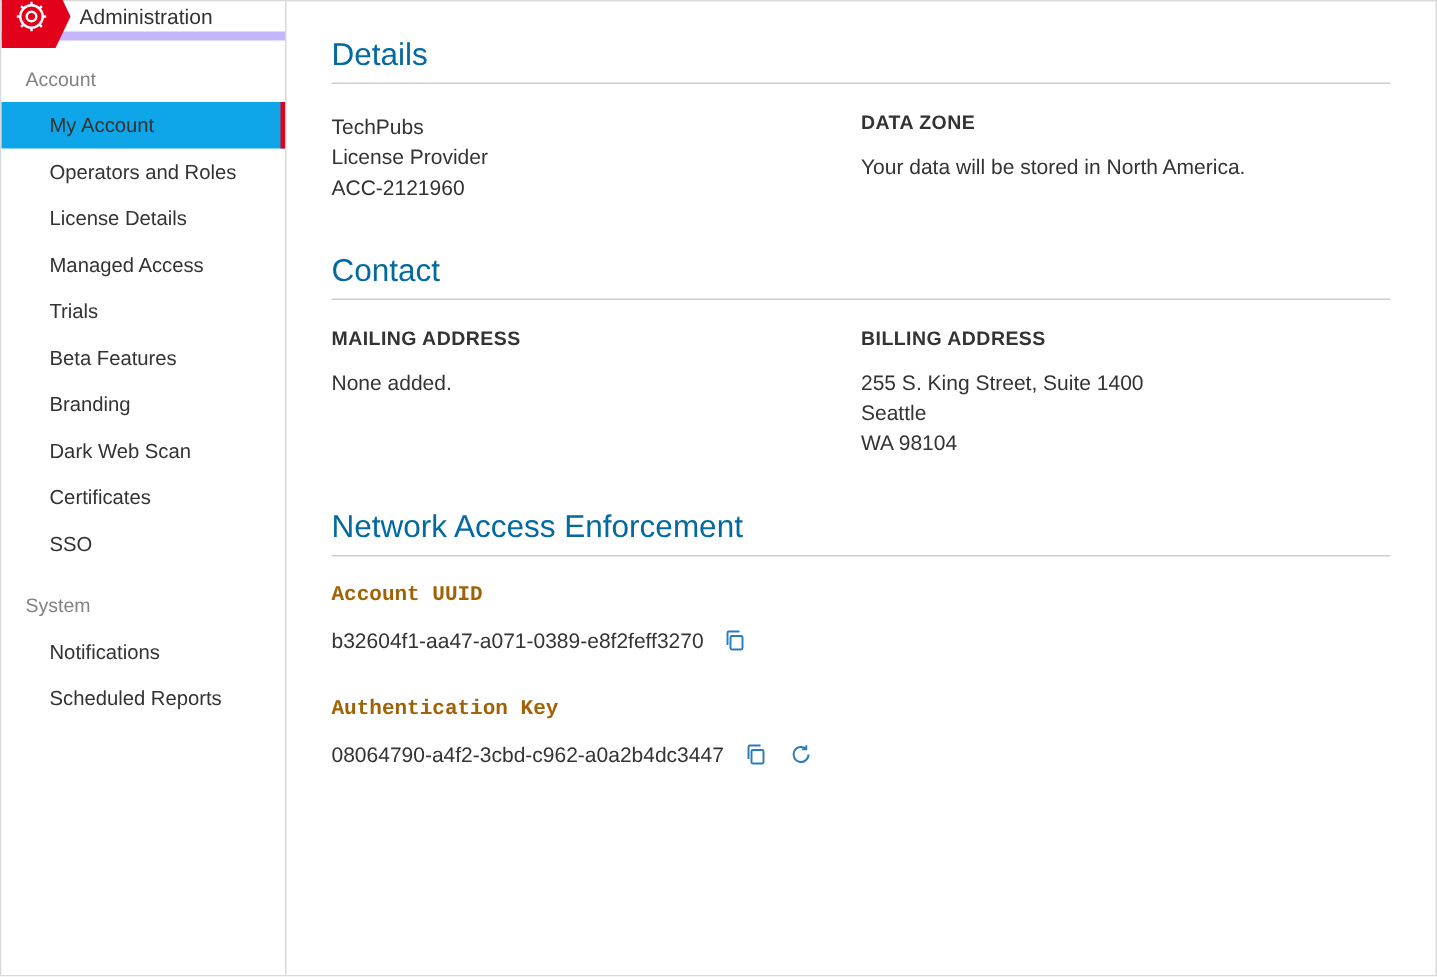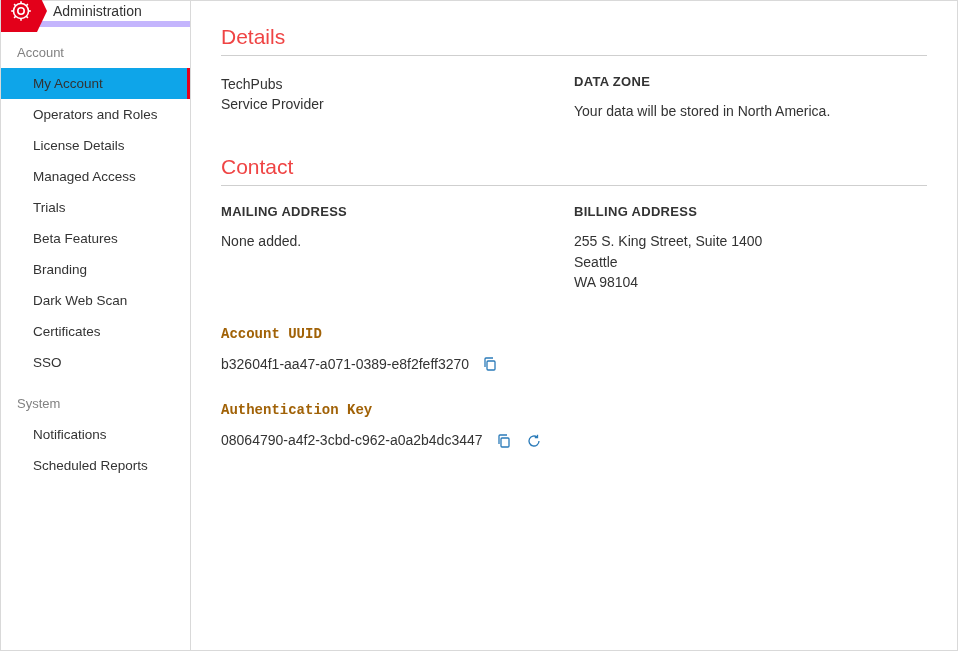--- a/index.html
+++ b/index.html
@@ -68,21 +68,21 @@
     padding: 24px 30px 24px 30px;
     overflow-y: auto;
   }
 
   .section {
     margin-bottom: 34px;
   }
   .section-title {
     font-size: 21px;
     font-weight: 400;
-    color: #ef4444;
+    color: #0369a1;
     padding-bottom: 6px;
     border-bottom: 1px solid #cfcfcf;
     margin-bottom: 18px;
   }
   .two-col {
     display: flex;
   }
   .col {
     width: 50%;
   }
@@ -169,21 +169,22 @@
     <a class="nav-item">Scheduled Reports</a>
   </aside>
 
   <main class="content">
 
     <section class="section">
       <div class="section-title">Details</div>
       <div class="two-col">
         <div class="col">
           <div class="line">TechPubs</div>
-          <div class="line">Service Provider</div>
+          <div class="line">License Provider</div>
+          <div class="line">ACC-2121960</div>
         </div>
         <div class="col">
           <div class="label-strong">DATA ZONE</div>
           <div class="line">Your data will be stored in North America.</div>
         </div>
       </div>
     </section>
 
     <section class="section">
       <div class="section-title">Contact</div>
@@ -195,20 +196,21 @@
         <div class="col">
           <div class="label-strong">BILLING ADDRESS</div>
           <div class="line">255 S. King Street, Suite 1400</div>
           <div class="line">Seattle</div>
           <div class="line">WA 98104</div>
         </div>
       </div>
     </section>
 
     <section class="section">
+      <div class="section-title">Network Access Enforcement</div>
 
       <div class="nae-uuid-block">
         <div class="field-label">Account UUID</div>
         <div class="row-with-icons">
           <span class="line">b32604f1-aa47-a071-0389-e8f2feff3270</span>
           <span class="icon-btn">
             <svg width="16" height="16" viewBox="0 0 16 16" fill="none" stroke="currentColor" stroke-width="1.3">
               <rect x="5" y="5" width="8" height="9" rx="1"></rect>
               <path d="M3 11 V3 a1 1 0 0 1 1 -1 h7"></path>
             </svg>

